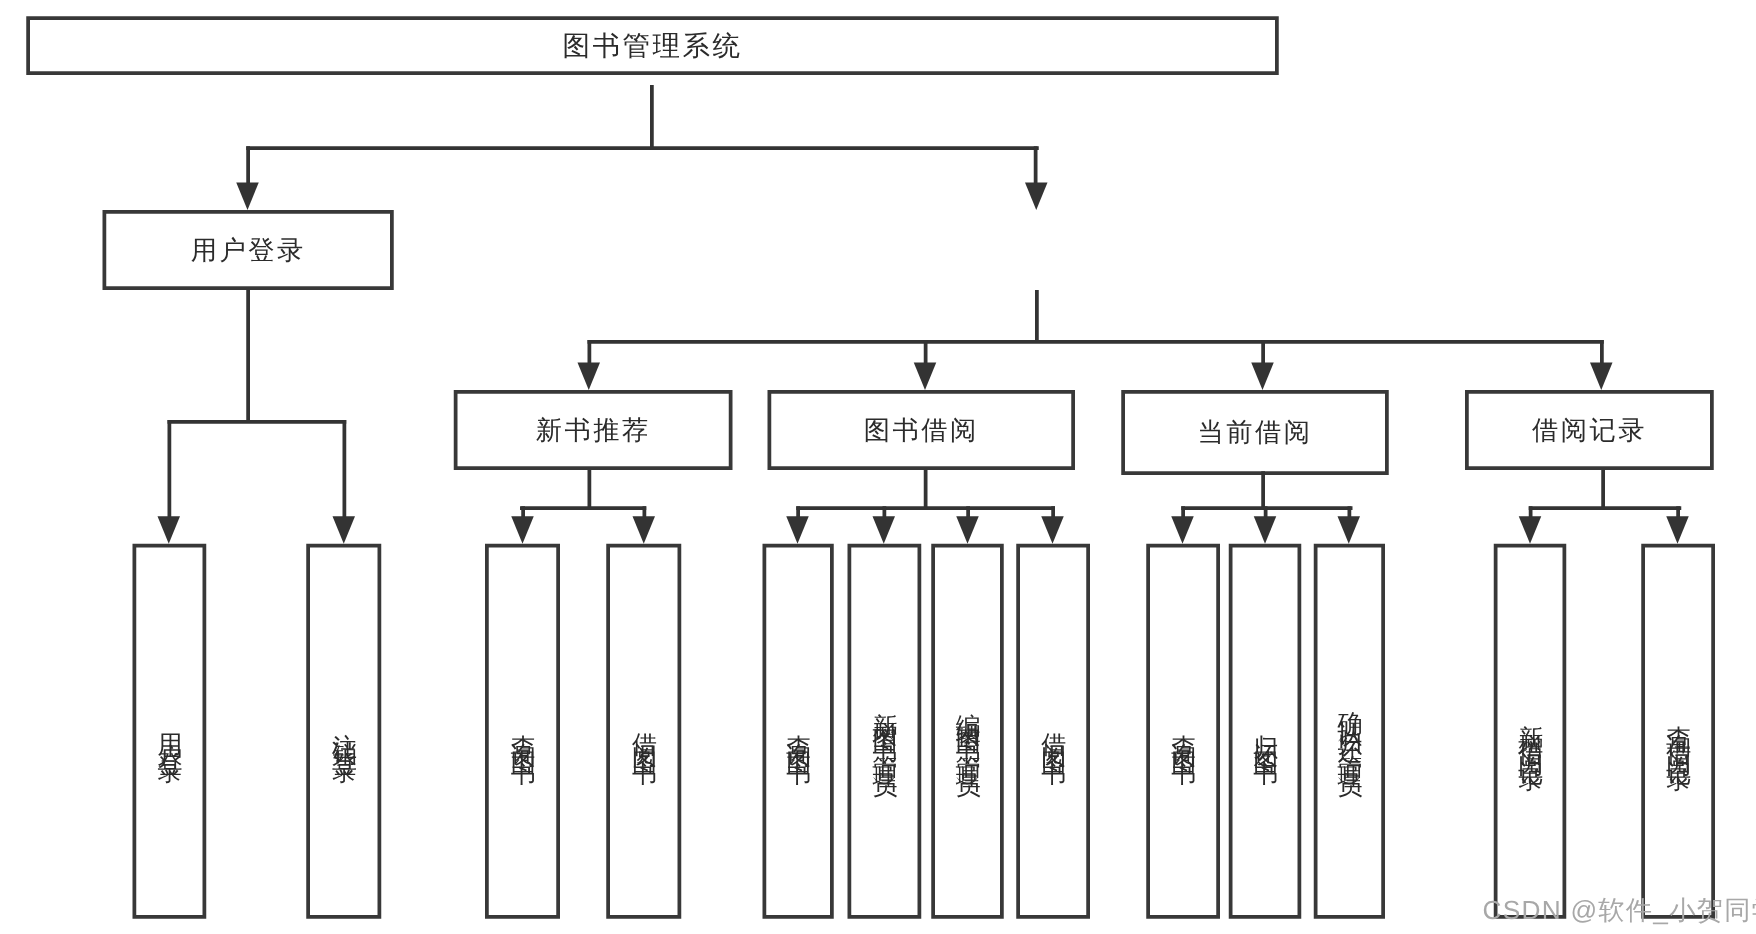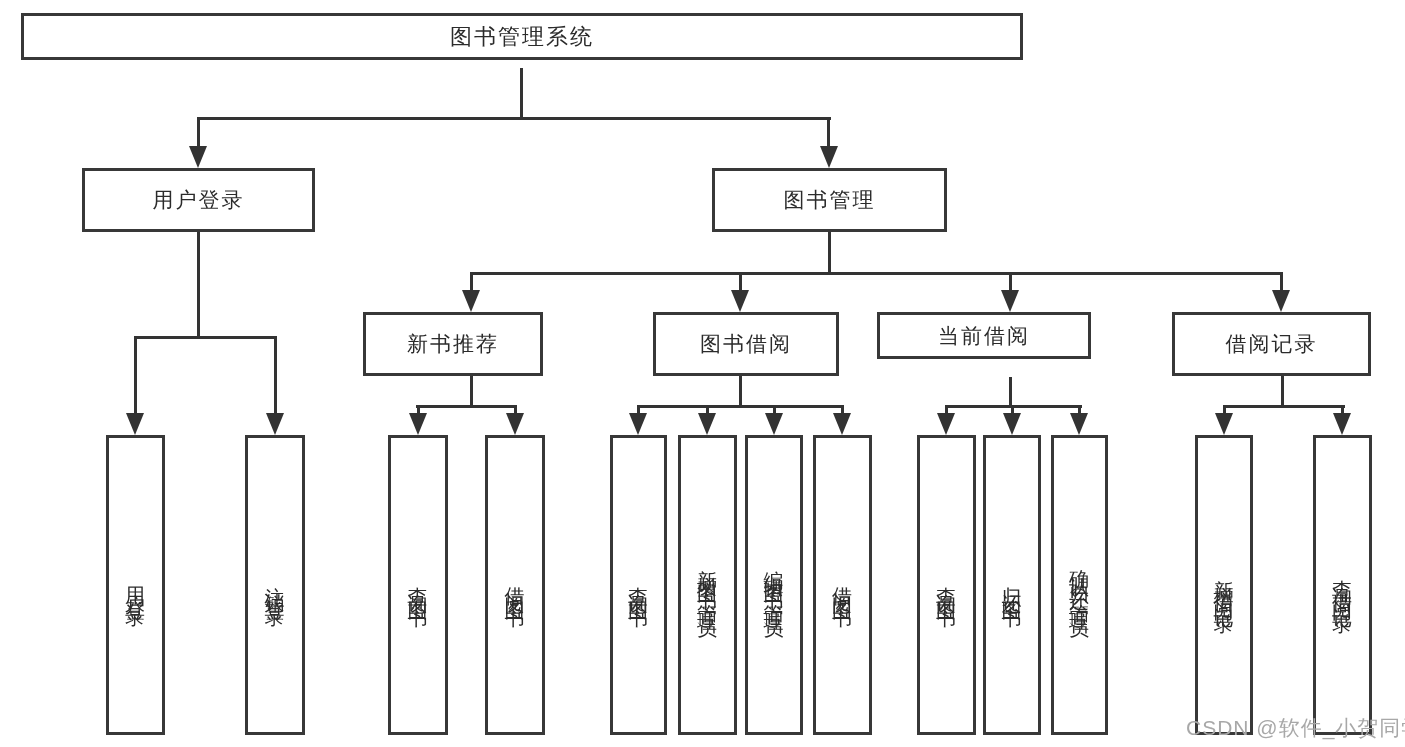--- a/index.html
+++ b/index.html
@@ -33,25 +33,24 @@
   }
 </style>
 </head>
 <body>
 
 <div class="stage">
 
   <div class="node root" style="left:21px;top:13px;width:1002px;height:47px">图书管理系统</div>
 
   <div class="node" style="left:82px;top:168px;width:233px;height:64px">用户登录</div>
-  <div class="node" style="left:712px;top:168px;width:235px;height:64px">图书管理</div>
 
-  <div class="node" style="left:363px;top:312px;width:180px;height:64px">新书推荐</div>
-  <div class="node" style="left:653px;top:312px;width:186px;height:64px">图书借阅</div>
-  <div class="node" style="left:877px;top:312px;width:214px;height:47px">当前借阅</div>
+  <div class="node" style="left:363px;top:312px;width:223px;height:64px">新书推荐</div>
+  <div class="node" style="left:614px;top:312px;width:246px;height:64px">图书借阅</div>
+  <div class="node" style="left:897px;top:312px;width:214px;height:68px">当前借阅</div>
   <div class="node" style="left:1172px;top:312px;width:199px;height:64px">借阅记录</div>
 
   <div class="vnode" style="left:106px;width:59px">
     <span class="vtext">用户登录</span>
     </div>
   <div class="vnode" style="left:245px;width:60px">
     <span class="vtext">注销登录</span>
     </div>
 
   <div class="vnode" style="left:388px;width:60px">

